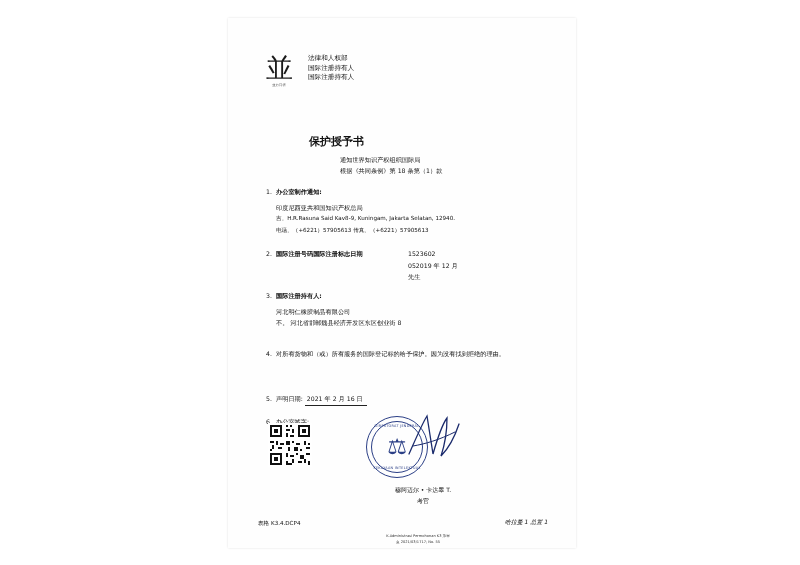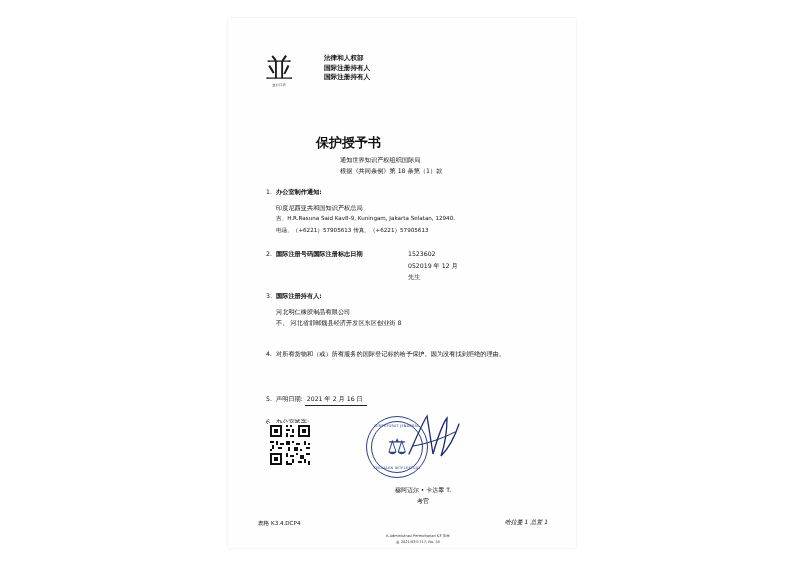--- a/index.html
+++ b/index.html
@@ -47,36 +47,35 @@
     font-family: "DejaVu Sans", sans-serif;
     letter-spacing: -1px;
   }
   .logo-sub {
     font-size: 3.2px;
     line-height: 5px;
     color: #444;
     letter-spacing: 0.2px;
   }
   .header-lines {
-    margin-left: 24px;
+    margin-left: 8px;
     padding-top: 1px;
-    font-weight: bold;
   }
   .header-lines div {
     font-size: 6.6px;
     line-height: 9.5px;
     color: #111;
     font-family: "DejaVu Sans", sans-serif;
   }
   
   .title {
     position: absolute;
-    left: 88px;
+    left: 81px;
     top: 116px;
-    font-size: 13px;
+    font-size: 11px;
     font-weight: bold;
     color: #111;
     font-family: "DejaVu Sans", sans-serif;
     text-align: right;
   }
   .subtitle {
     position: absolute;
     left: 112px;
     top: 136px;
     font-size: 6.2px;

